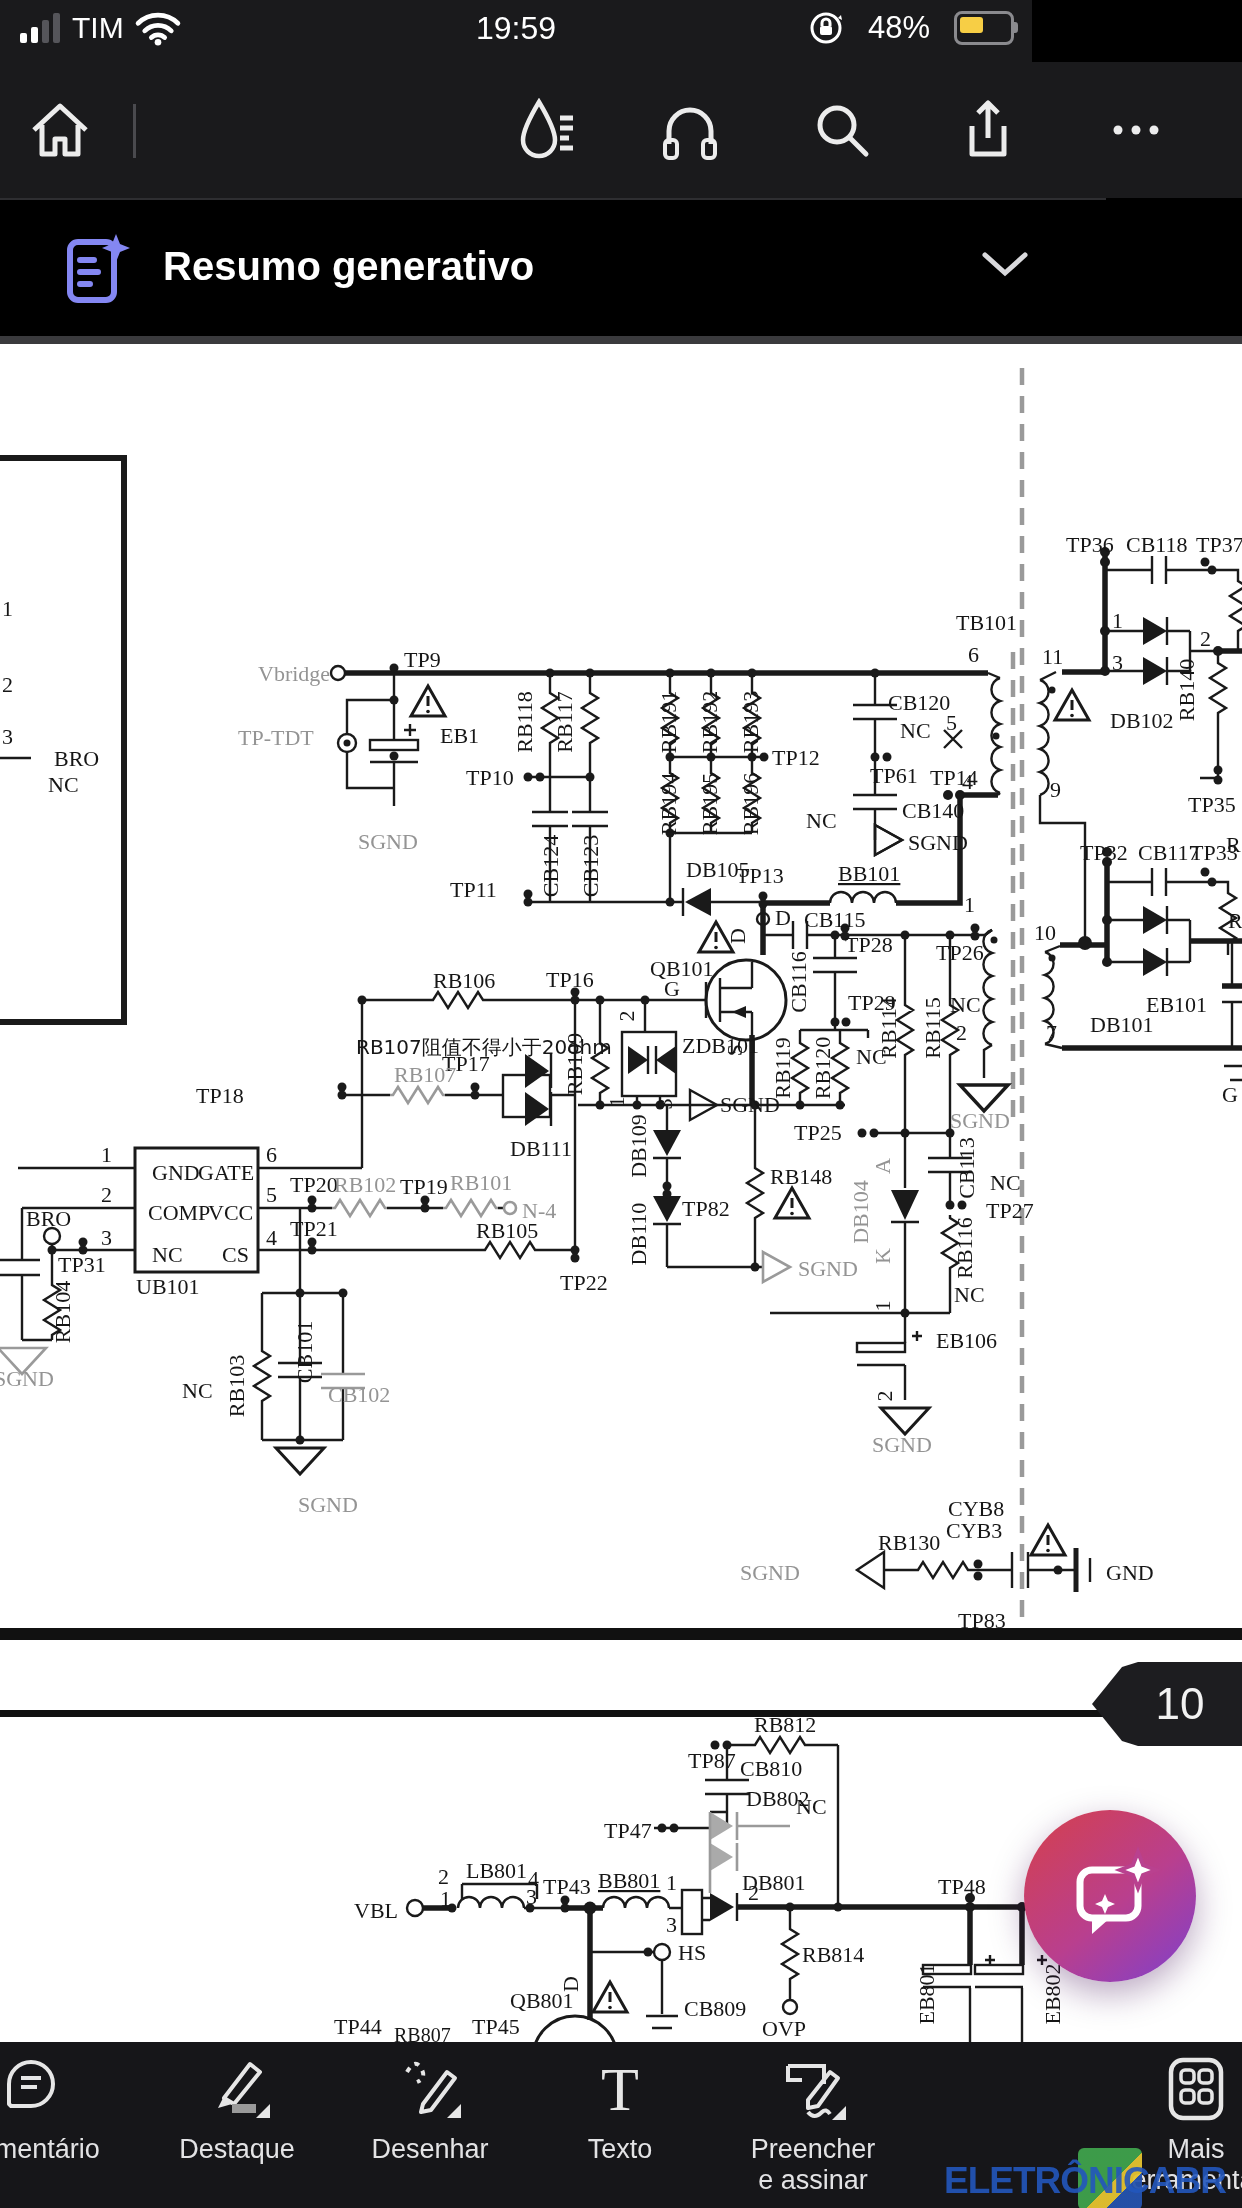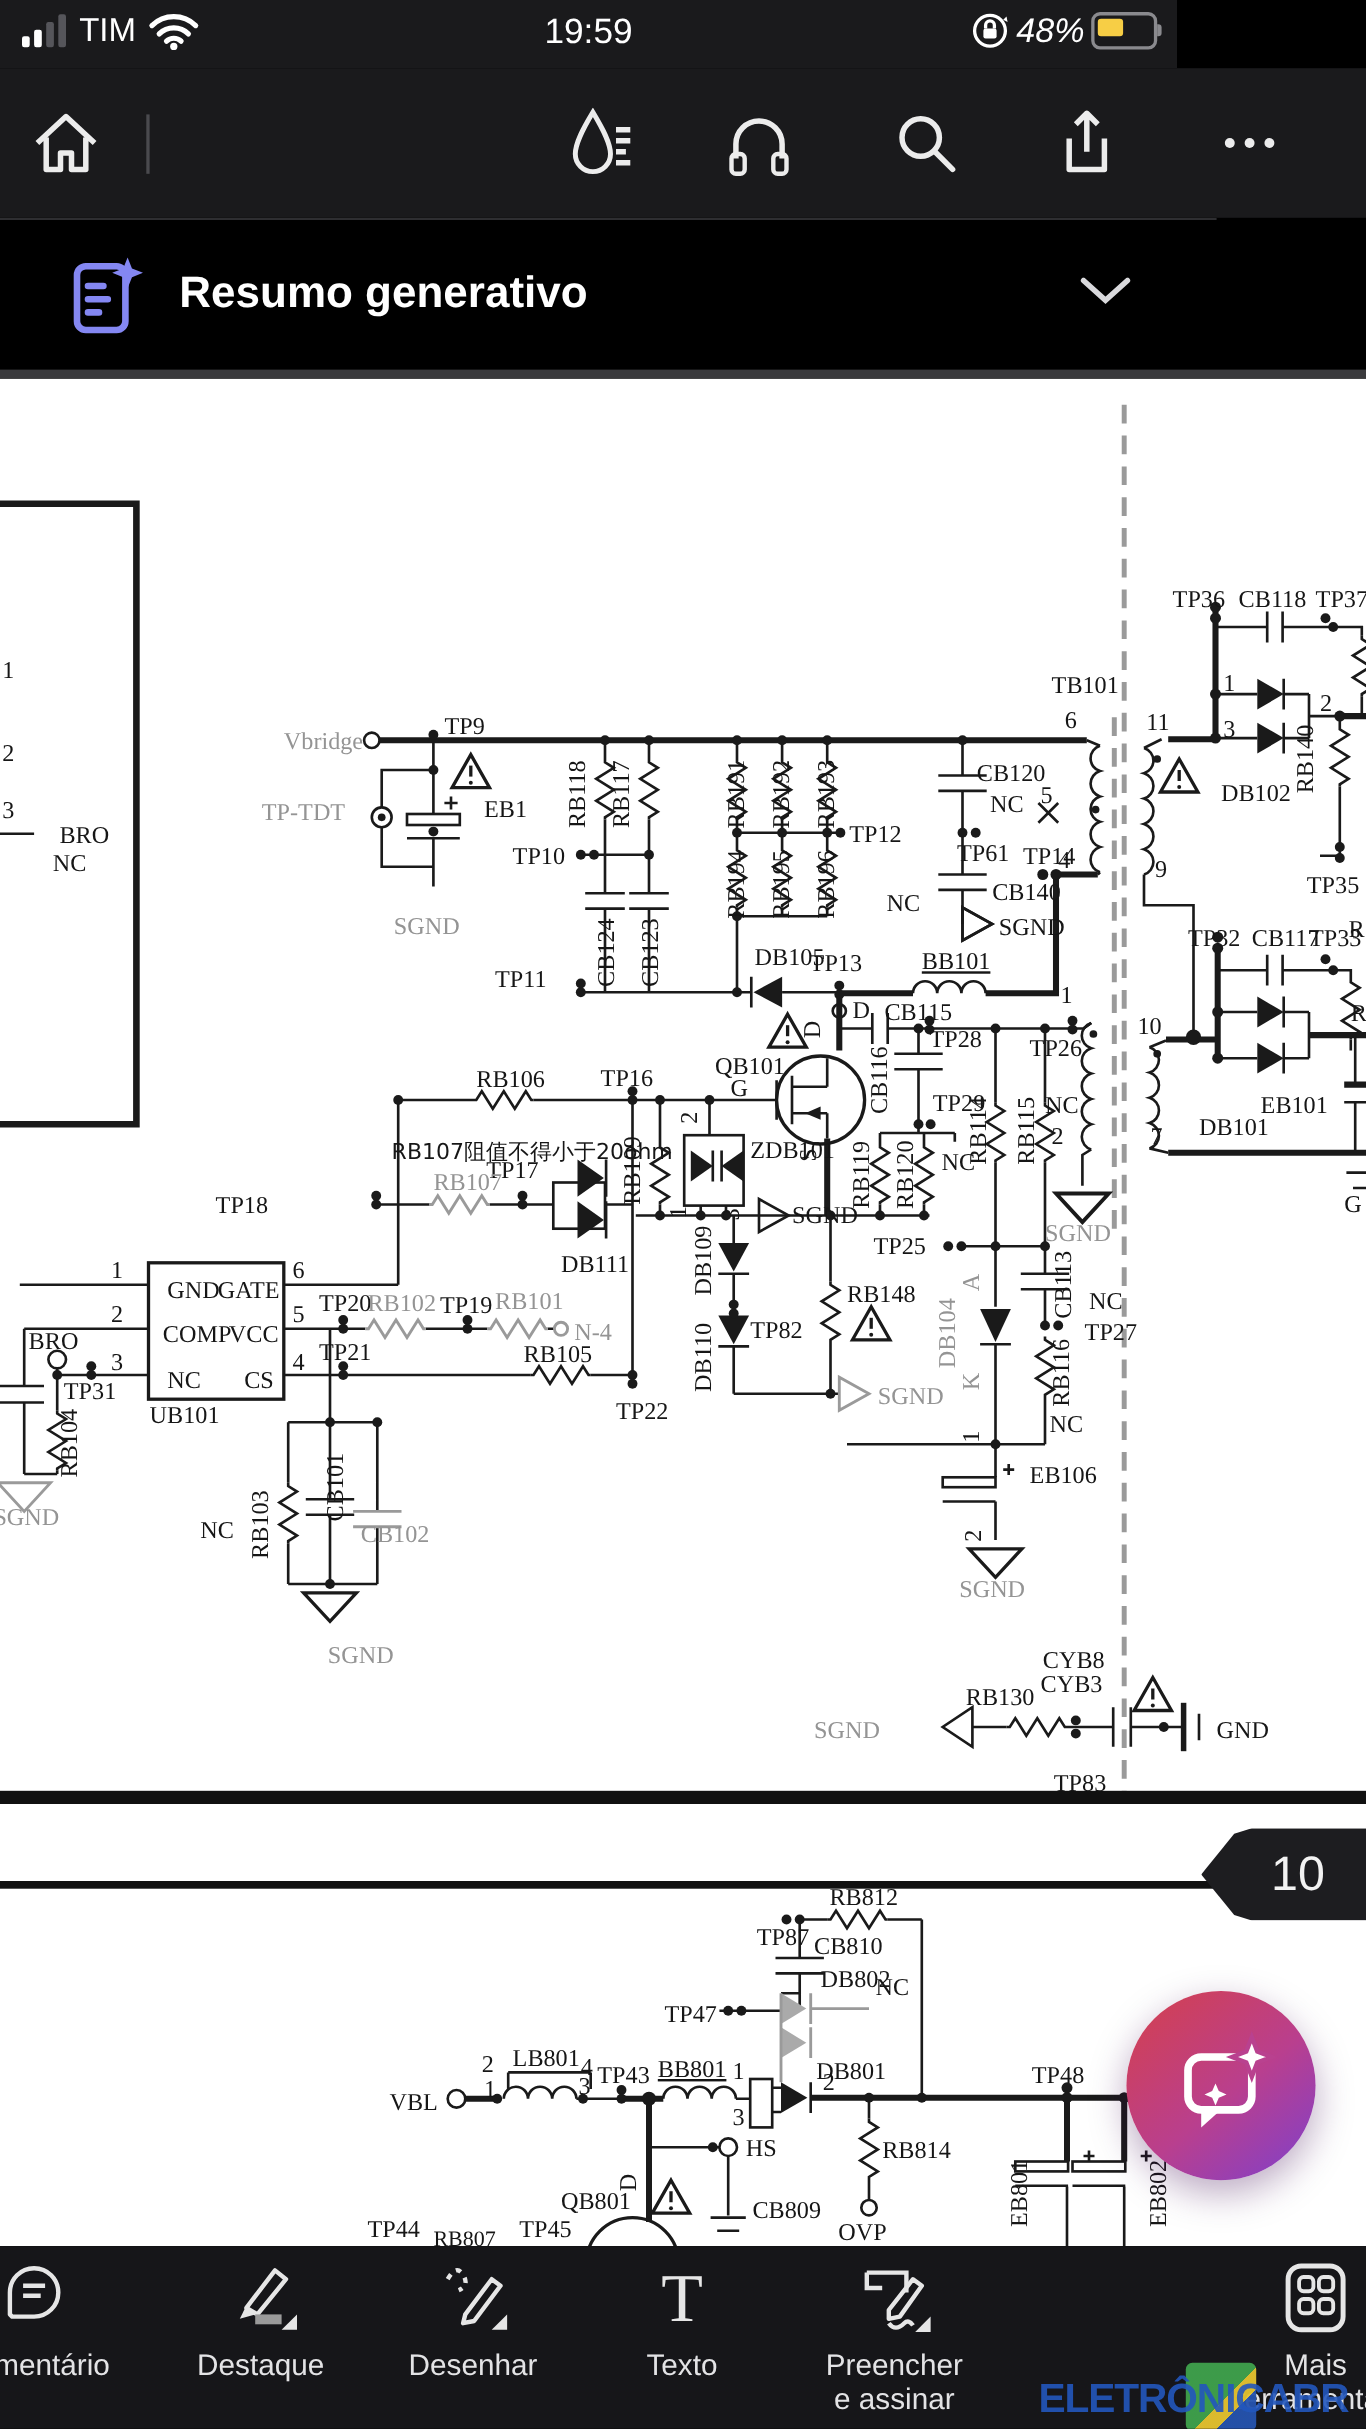--- a/index.html
+++ b/index.html
@@ -1,23 +1,23 @@
 <!DOCTYPE html>
 <html><head>
 <meta charset="utf-8">
 <style>
   html,body{margin:0;padding:0;background:#000;}
   body{width:1242px;height:2208px;position:relative;overflow:hidden;
        font-family:"Liberation Sans",sans-serif;-webkit-font-smoothing:antialiased;}
   
-  .status-bar{position:absolute;left:0;top:0;width:1032px;height:62px;background:#1a1a1c;z-index:20;padding-left:38px;}
+  .status-bar{position:absolute;left:0;top:0;width:1032px;height:62px;background:#1a1a1c;z-index:20;}
   .sb-left{position:absolute;left:20px;top:10px;display:flex;align-items:center;gap:10px;}
   .sb-carrier{color:#fff;font-size:30px;font-weight:500;}
   .sb-time{position:absolute;left:0;right:0;top:10px;text-align:center;color:#fff;font-size:32px;font-weight:400;}
-  .sb-right{position:absolute;right:18px;top:10px;display:flex;align-items:center;gap:6px;font-style:italic;}
+  .sb-right{position:absolute;right:18px;top:10px;display:flex;align-items:center;gap:24px;}
   .sb-batt{color:#fff;font-size:31px;font-weight:500;}
   .batt-shell{width:54px;height:28px;border:3px solid #8a8a8e;border-radius:8px;position:relative;}
   .batt-fill{position:absolute;left:3px;top:3px;width:23px;height:16px;background:#f7ce45;border-radius:3px;}
   .batt-nub{position:absolute;right:-7px;top:8px;width:4px;height:11px;background:#8a8a8e;border-radius:0 3px 3px 0;}
   
   .top-toolbar{position:absolute;left:0;top:62px;width:1242px;height:136px;background:#1a1a1c;z-index:20;}
   .tt-icon{position:absolute;top:36px;width:64px;height:64px;}
   .tt-div{position:absolute;left:133px;top:42px;width:3px;height:54px;background:#4a4a4e;}
   
   .banner{position:absolute;left:0;top:198px;width:1106px;height:138px;background:#000;

